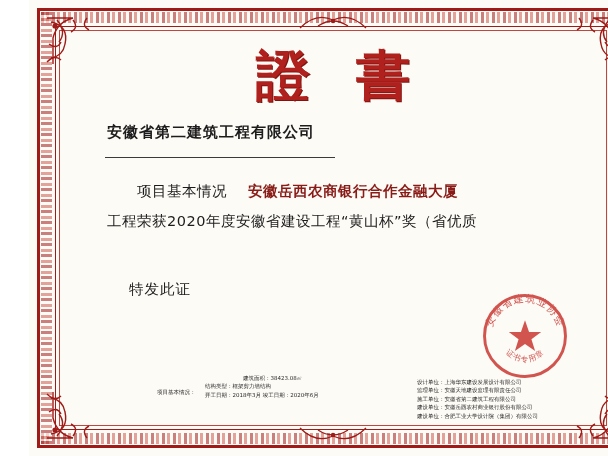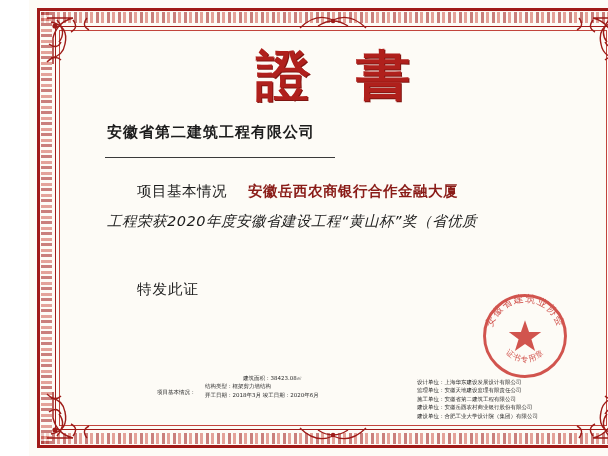--- a/index.html
+++ b/index.html
@@ -145,26 +145,26 @@
     color: #1c1c1c;
     font-family: "DejaVu Sans", "Liberation Sans", sans-serif;
     letter-spacing: .5px;
   }
   .para .indent { display: inline-block; width: 30px; }
   .project-name {
     font-weight: bold;
     color: #8a1c18;
     padding: 0 21px;
   }
-  .line2 { display: block; font-style: italic; }
+  .line2 { display: block; }
   .line3 { display: block; }
 
   .issue-note {
     position: absolute;
-    left: 108px;
+    left: 100px;
     top: 280px;
     font-size: 14.5px;
     color: #1c1c1c;
     letter-spacing: 1px;
   }
 
   .date {
     position: absolute;
     right: 92px;
     top: 345px;

